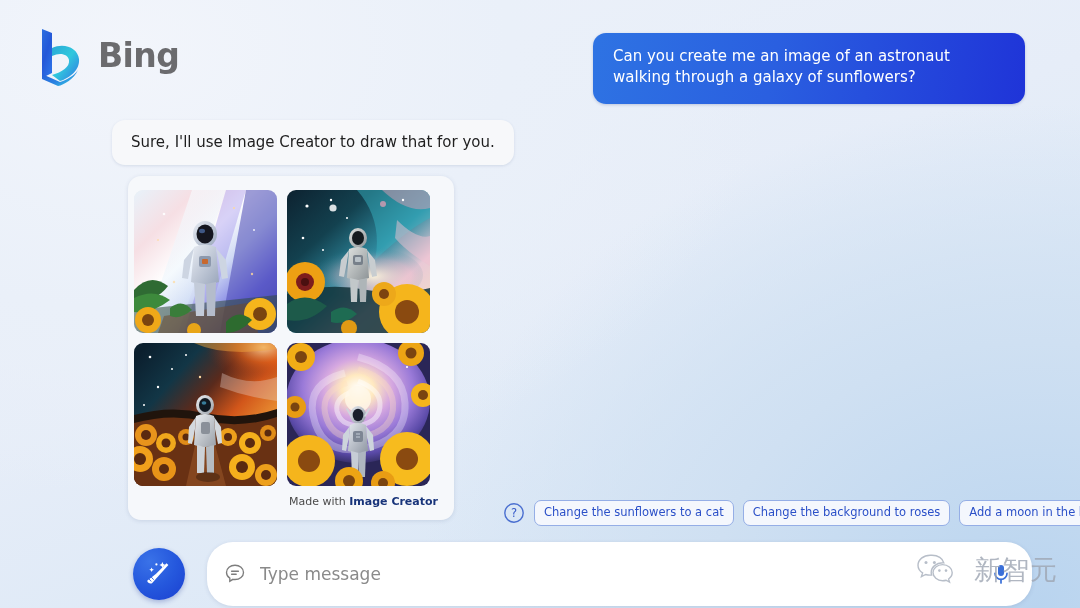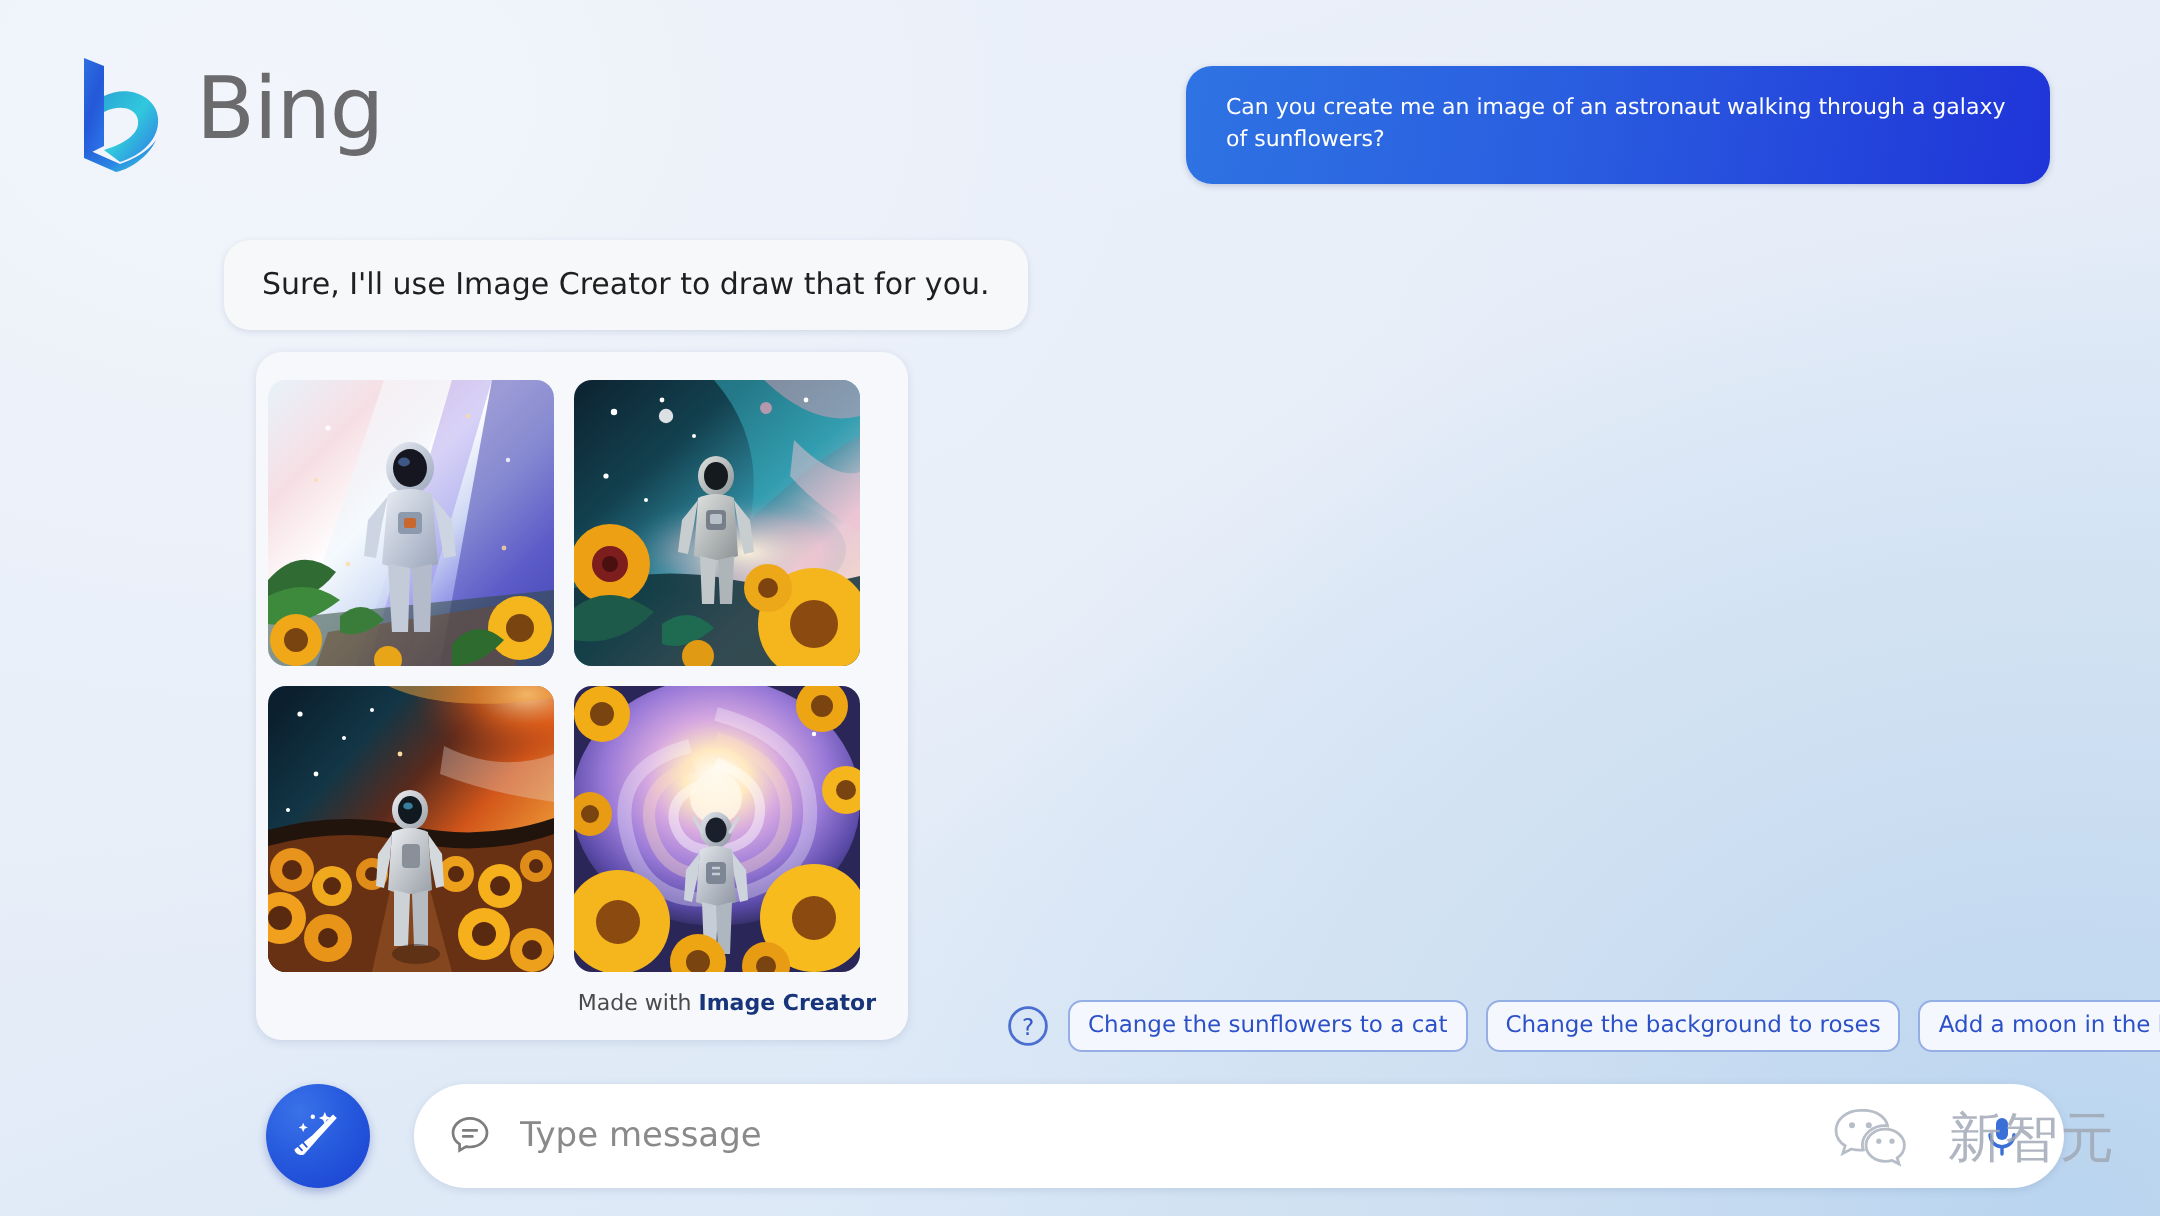--- a/index.html
+++ b/index.html
@@ -32,42 +32,42 @@
   .brand {
     position: absolute;
     left: 36px;
     top: 26px;
     display: flex;
     align-items: center;
     gap: 14px;
   }
   .brand-mark { width: 48px; height: 62px; display: block; }
   .brand-name {
-    font-size: 43px;
-    font-weight: 400;
+    font-size: 33px;
+    font-weight: 700;
     color: #6b6b6e;
     letter-spacing: -0.6px;
     line-height: 1;
     padding-bottom: 4px;
     font-family: "DejaVu Sans", sans-serif;
   }
 
   
   .chat { position: absolute; inset: 0; }
 
   .bubble-user {
     position: absolute;
     right: 55px;
     top: 33px;
     max-width: 432px;
     padding: 13px 20px 15px 20px;
     border-radius: 13px;
     background: linear-gradient(100deg, #2e73e3 0%, #2a5fe0 42%, #1f34d8 100%);
     color: #ffffff;
-    font-size: 11px;
+    font-size: 15px;
     line-height: 1.42;
     box-shadow: 0 1px 3px rgba(30,50,120,0.22);
     font-family: "DejaVu Sans", sans-serif;
   }
 
   .bubble-bot {
     position: absolute;
     left: 112px;
     top: 120px;
     padding: 12px 19px 13px 19px;
@@ -150,21 +150,21 @@
     border: none; cursor: pointer;
     display: flex; align-items: center; justify-content: center;
     box-shadow: 0 2px 5px rgba(25,50,150,0.3);
     flex: none;
   }
   .new-topic-btn svg { width: 30px; height: 30px; display: block; }
 
   .input-wrap {
     margin-left: 22px;
     width: 825px;
-    height: 52px;
+    height: 64px;
     background: #ffffff;
     border-radius: 26px;
     display: flex;
     align-items: center;
     padding: 0 18px 0 16px;
     box-shadow: 0 1px 4px rgba(60,80,130,0.14);
   }
   .chat-icon { width: 24px; height: 24px; flex: none; display: block; }
   .msg-input {
     flex: 1;

